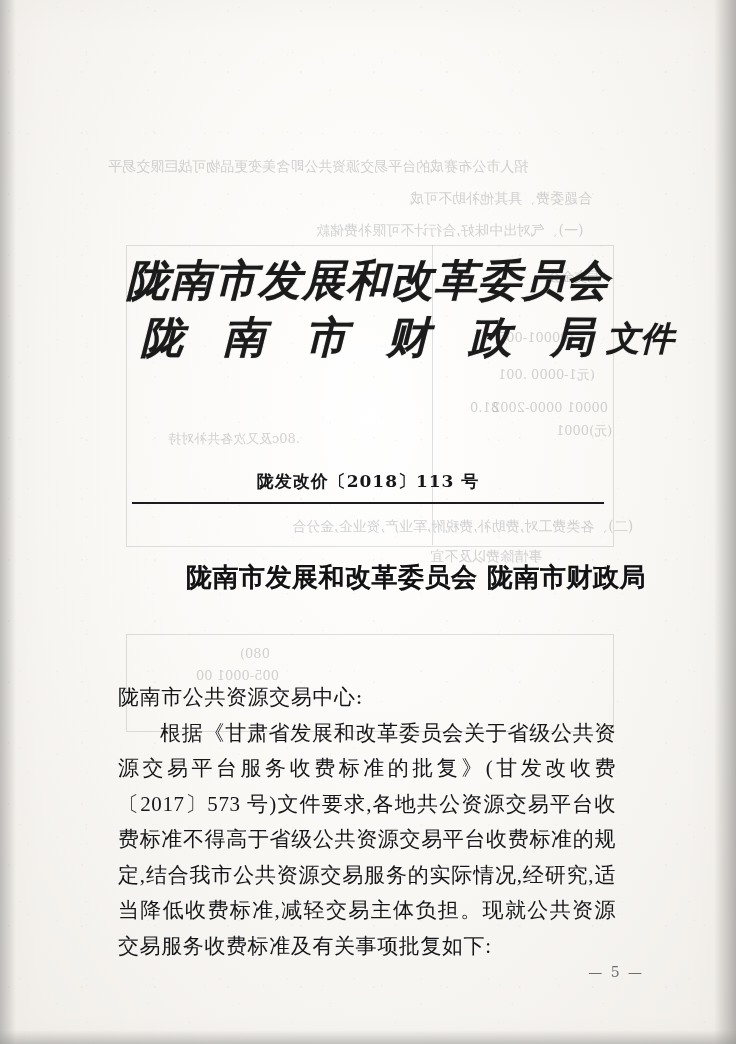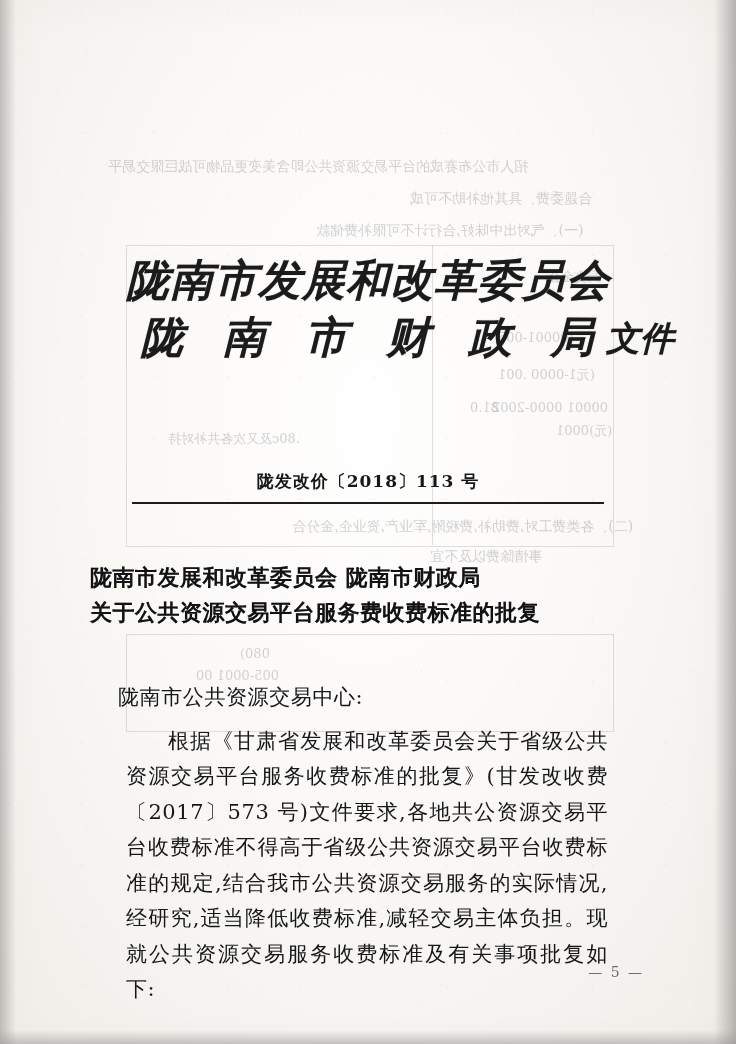--- a/index.html
+++ b/index.html
@@ -121,22 +121,22 @@
     height: 2px;
     background: #1c1c1e;
   }
 
   
   .title {
     position: absolute;
     left: 90px;
     width: 556px;
     top: 560px;
-    text-align: left;
-    font-size: 22px;
+    text-align: right;
+    font-size: 26px;
     font-weight: bold;
     line-height: 35px;
     color: #121214;
     letter-spacing: 0.5px;
     text-shadow: 0 0 0.6px rgba(0,0,0,0.35);
   }
 
   
   .body-block {
     position: absolute;
@@ -145,23 +145,24 @@
     top: 680px;
     font-size: 21px;
     line-height: 35.5px;
     color: #17171a;
     letter-spacing: 0.6px;
   }
   .salutation {
     margin: 0 0 0 0;
   }
   .para {
-    margin: 8px;
+    margin: 0;
     text-indent: 2em;
     text-align: justify;
+    font-family: Liberation Serif, serif;
   }
 
   
   .pagenum {
     position: absolute;
     right: 92px;
     bottom: 64px;
     font-size: 14px;
     color: rgba(60,60,65,0.75);
     letter-spacing: 2px;
@@ -221,21 +222,20 @@
     <span class="masthead-line mh1">陇南市发展和改革委员会</span>
     <span class="masthead-line mh2">陇 南 市 财 政 局</span>
     <span class="mh-suffix">文件</span>
   </div>
 
   <div class="docnum">陇发改价〔2018〕113 号</div>
   <div class="rule"></div>
 
   <div class="title">
     <div>陇南市发展和改革委员会 陇南市财政局</div>
-    <div>关于公共资源交易平台服务费收费标准的批复</div>
   </div>
 
   <div class="body-block">
     <p class="salutation">陇南市公共资源交易中心:</p>
     <p class="para">根据《甘肃省发展和改革委员会关于省级公共资源交易平台服务收费标准的批复》(甘发改收费〔2017〕573 号)文件要求,各地共公资源交易平台收费标准不得高于省级公共资源交易平台收费标准的规定,结合我市公共资源交易服务的实际情况,经研究,适当降低收费标准,减轻交易主体负担。现就公共资源交易服务收费标准及有关事项批复如下:</p>
   </div>
 
   <div class="pagenum">— 5 —</div>
 
   <div class="edge-left"></div>

